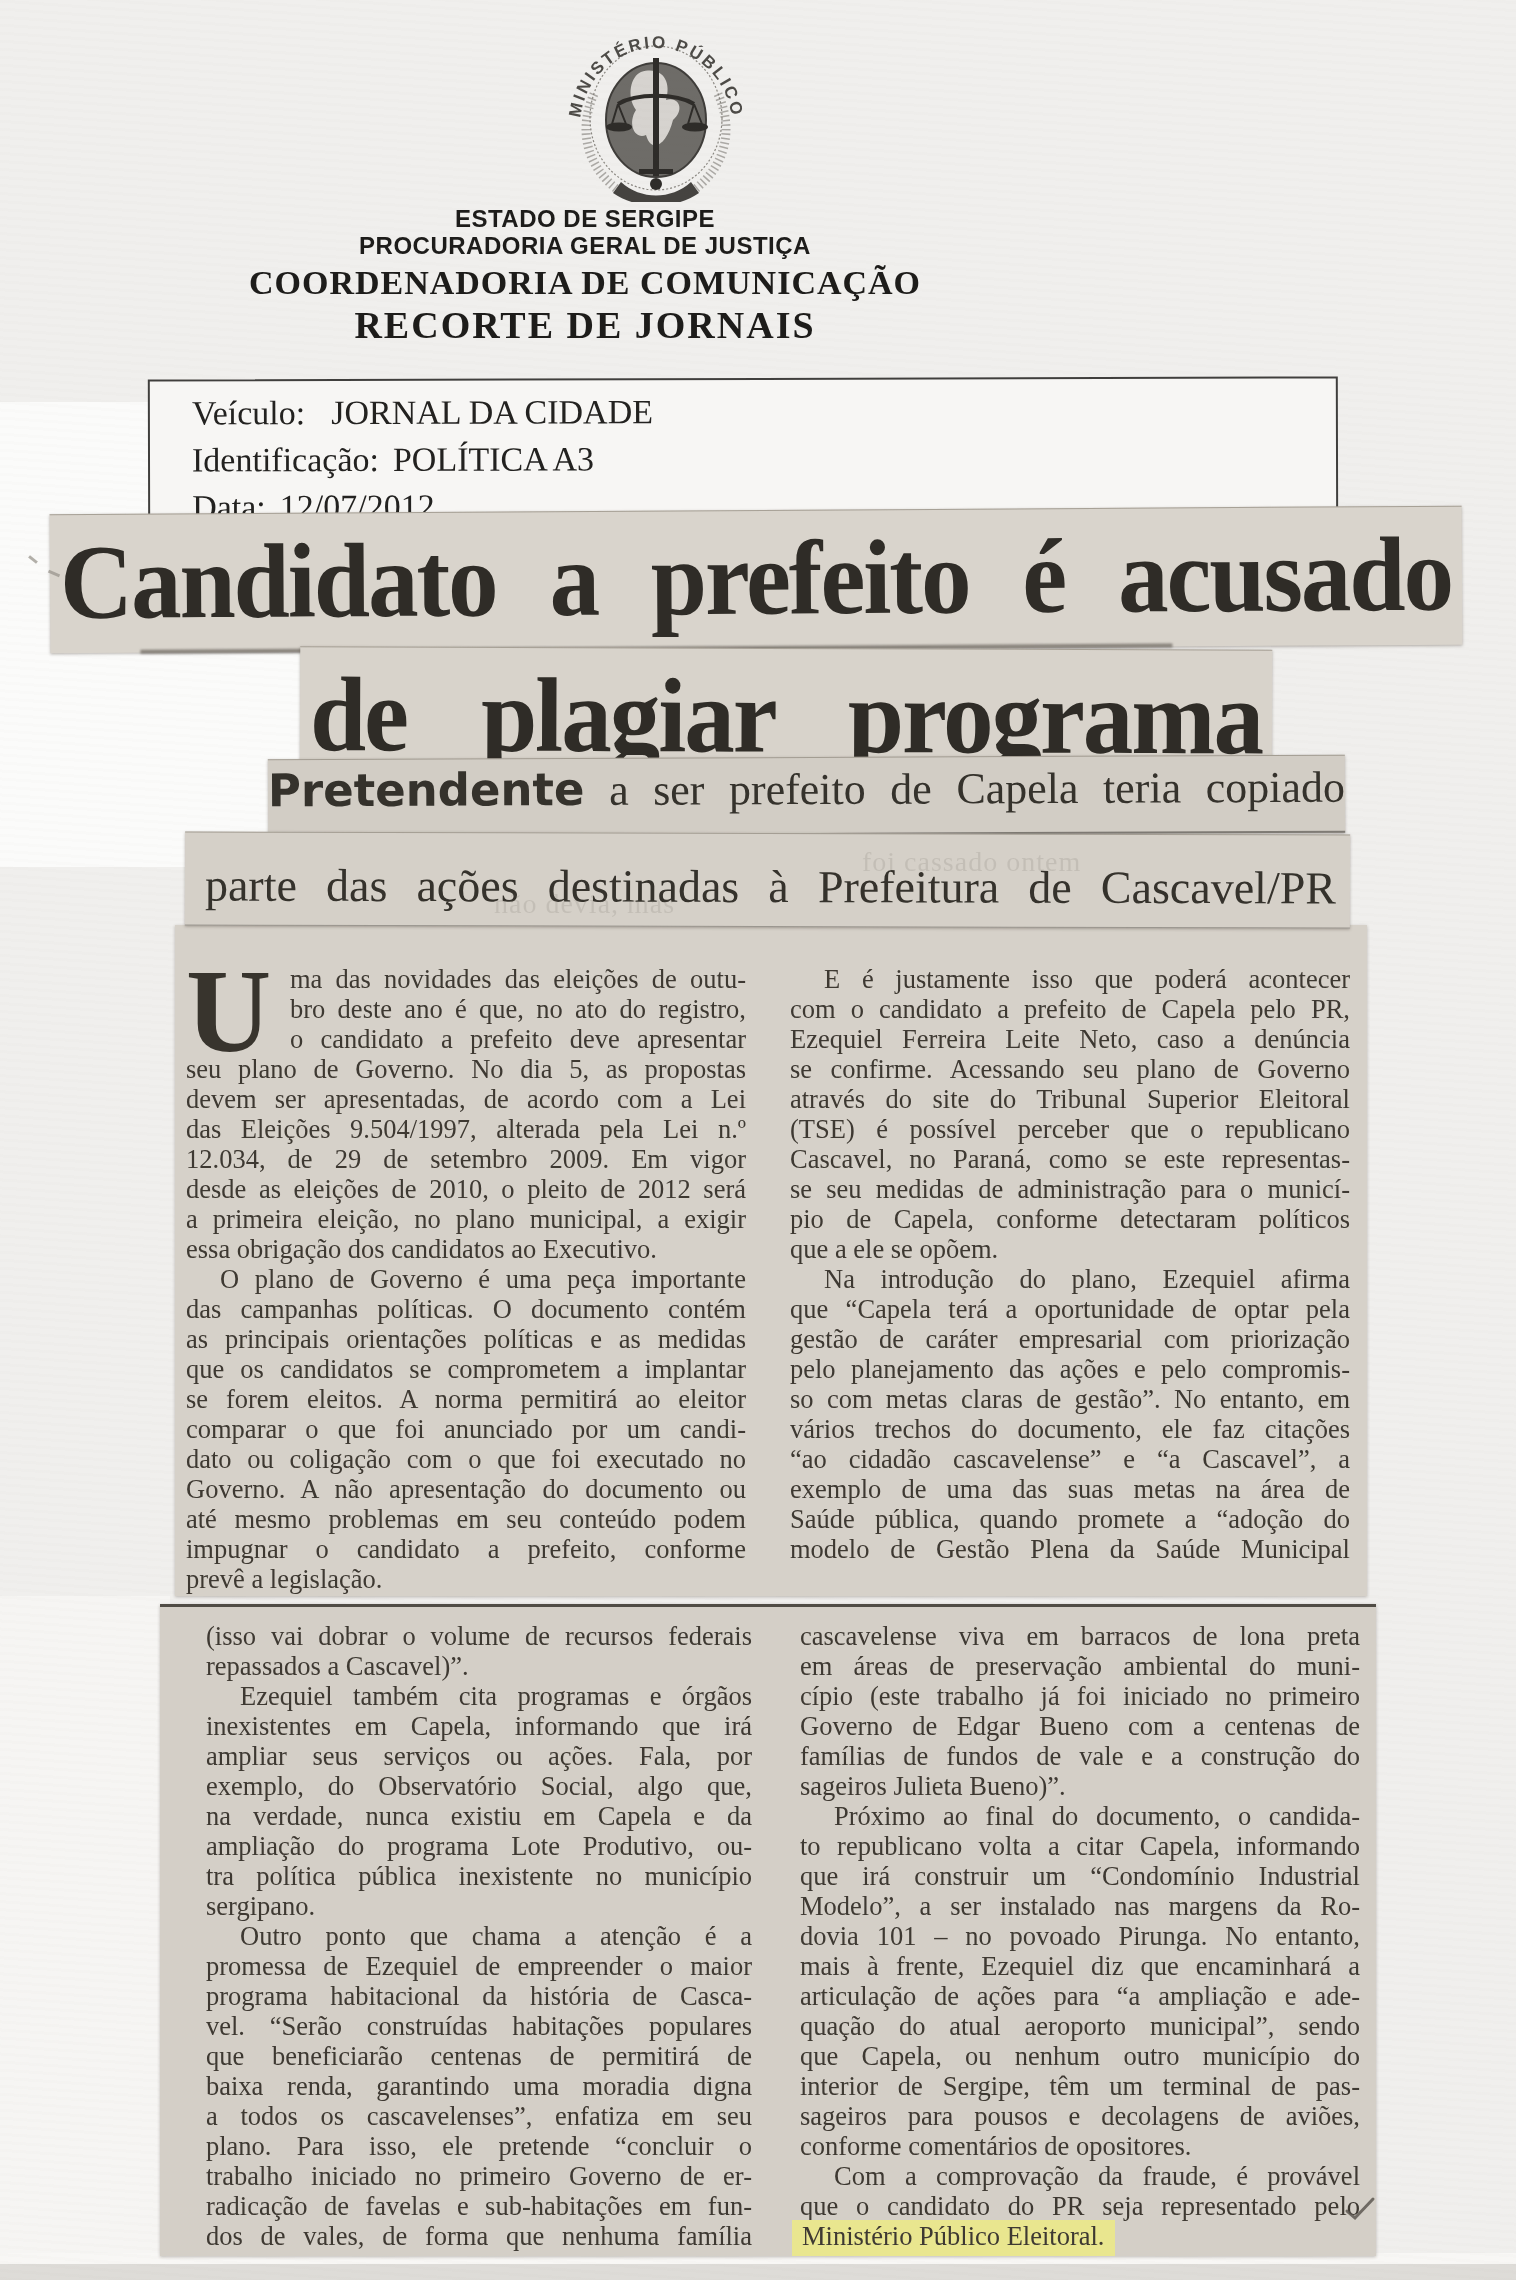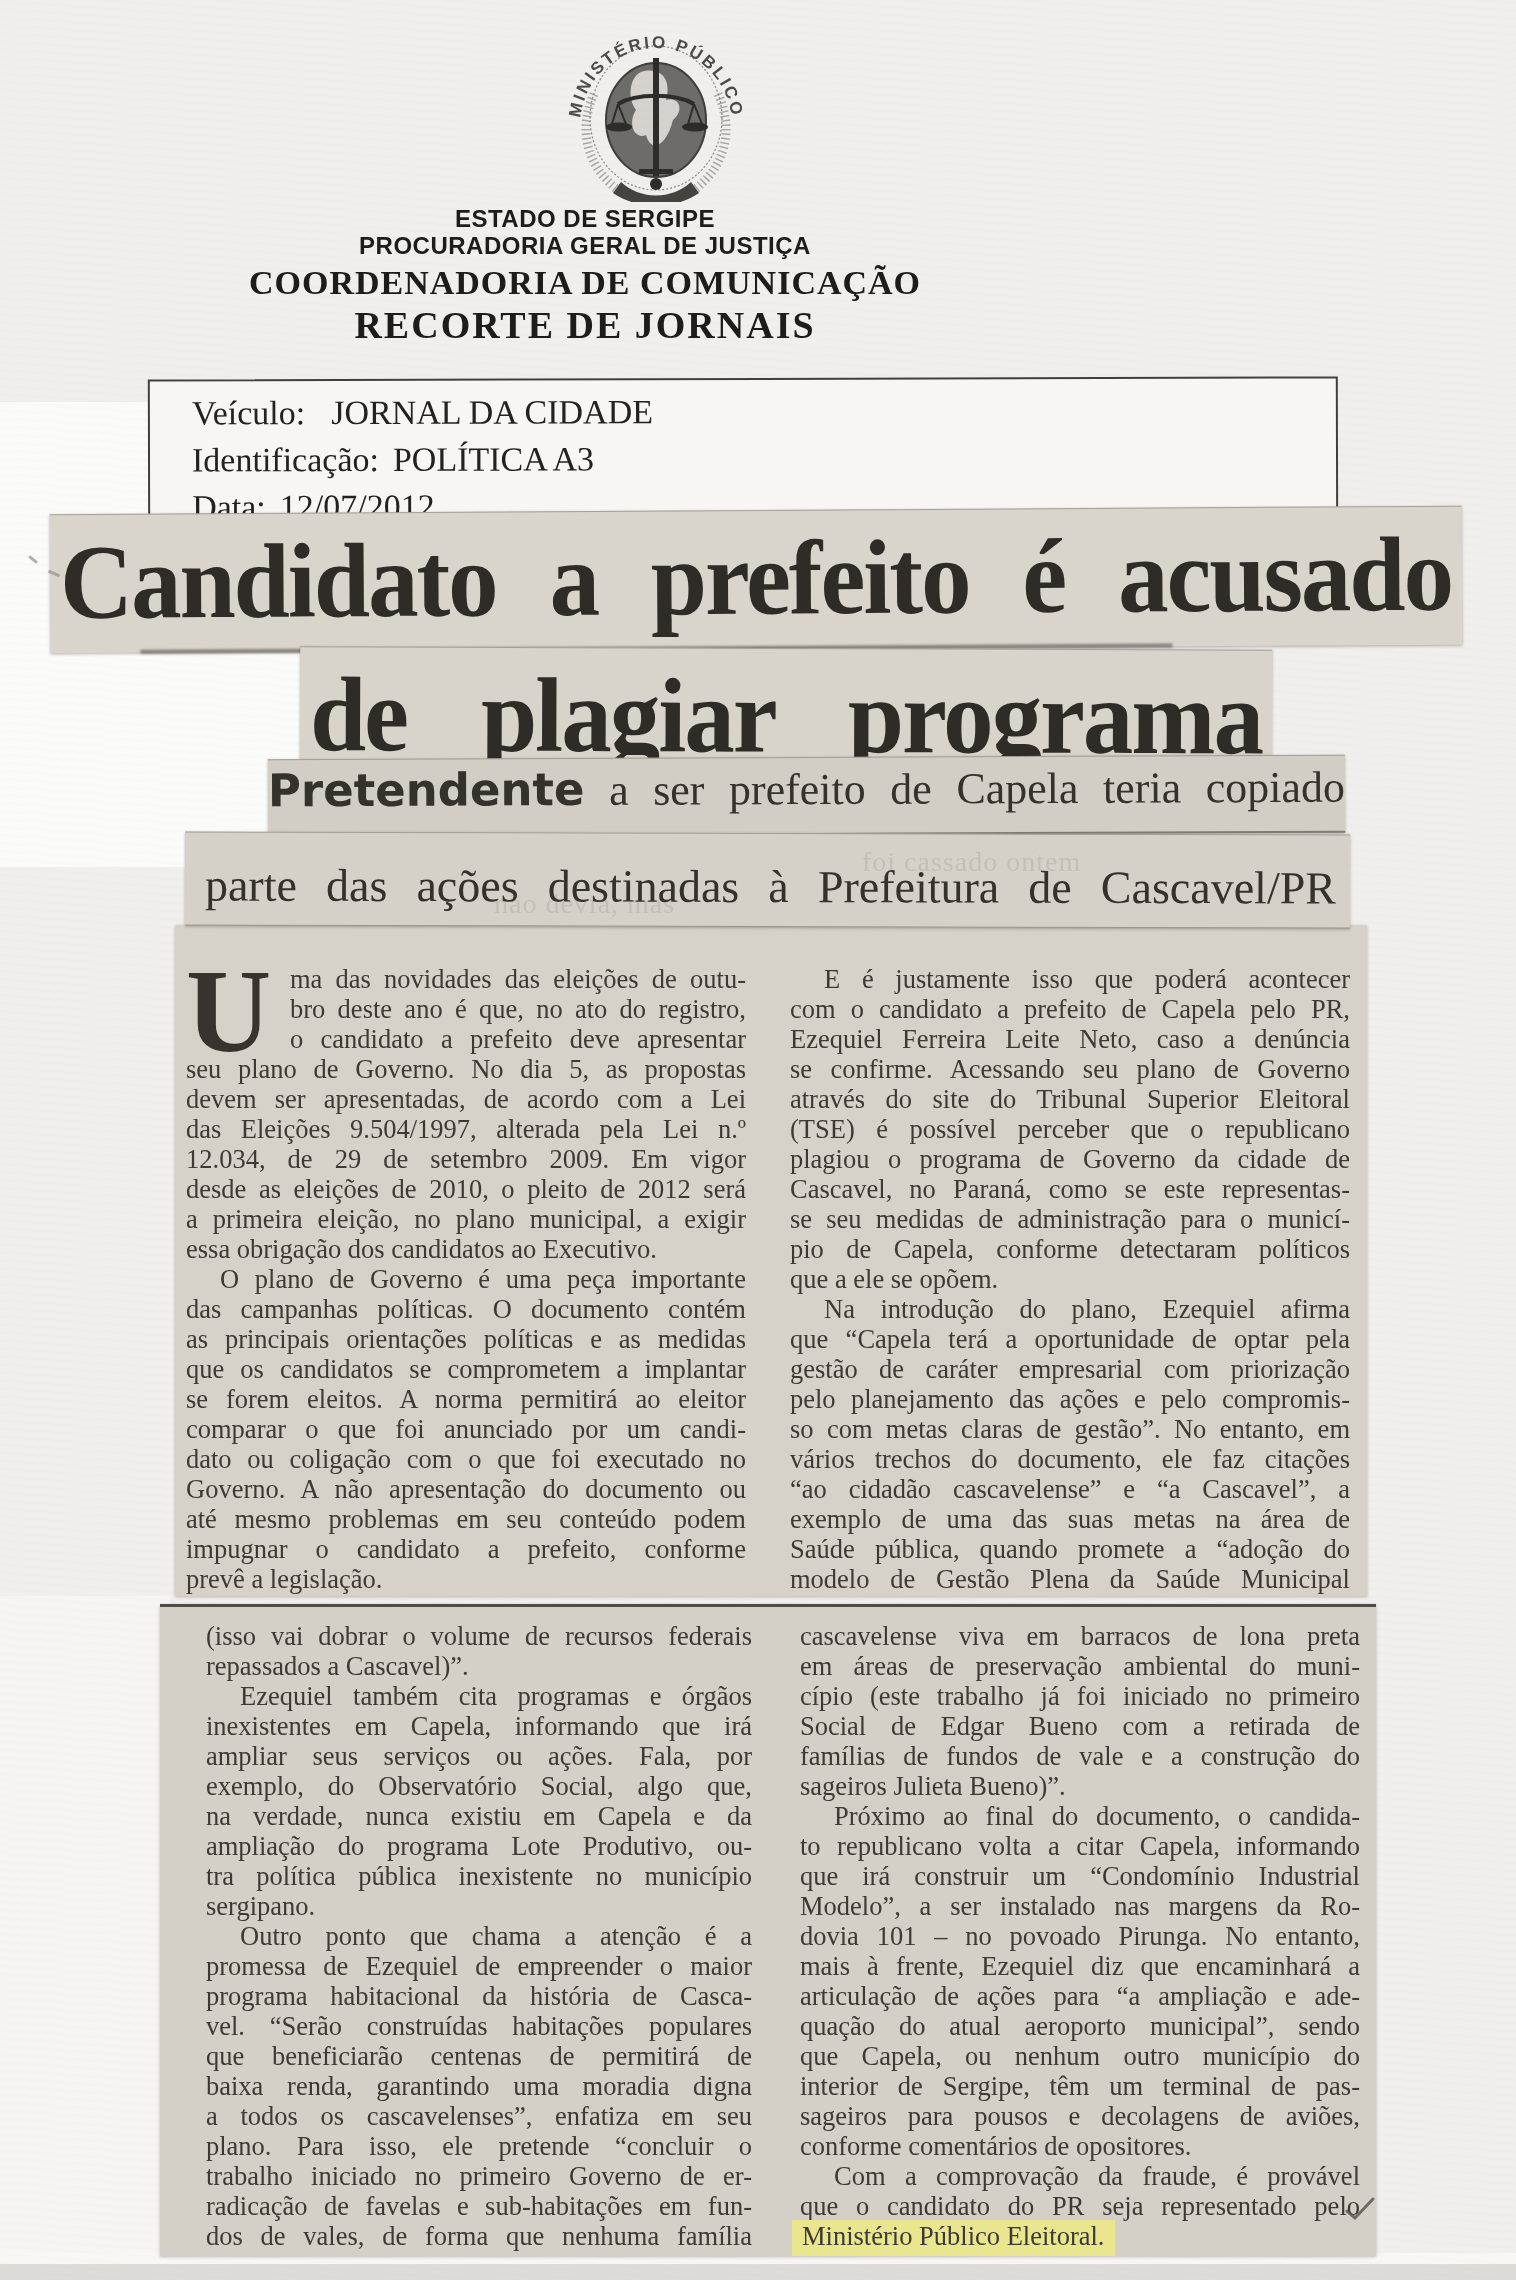--- a/index.html
+++ b/index.html
@@ -172,21 +172,20 @@
       </div>
     </div>
   <div class="col col-s1r">
       <div>
         <div class="ln j ind">E é justamente isso que poderá acontecer</div>
         <div class="ln j">com o candidato a prefeito de Capela pelo PR,</div>
         <div class="ln j">Ezequiel Ferreira Leite Neto, caso a denúncia</div>
         <div class="ln j">se confirme. Acessando seu plano de Governo</div>
         <div class="ln j">através do site do Tribunal Superior Eleitoral</div>
         <div class="ln j">(TSE) é possível perceber que o republicano</div>
-        <div class="ln j">plagiou o programa de Governo da cidade de</div>
         <div class="ln j">Cascavel, no Paraná, como se este representas-</div>
         <div class="ln j">se seu medidas de administração para o municí-</div>
         <div class="ln j">pio de Capela, conforme detectaram políticos</div>
         <div class="ln">que a ele se opõem.</div>
       </div>
       <div>
         <div class="ln j ind">Na introdução do plano, Ezequiel afirma</div>
         <div class="ln j">que “Capela terá a oportunidade de optar pela</div>
         <div class="ln j">gestão de caráter empresarial com priorização</div>
         <div class="ln j">pelo planejamento das ações e pelo compromis-</div>
@@ -225,21 +224,21 @@
         <div class="ln j">trabalho iniciado no primeiro Governo de er-</div>
         <div class="ln j">radicação de favelas e sub-habitações em fun-</div>
         <div class="ln j">dos de vales, de forma que nenhuma família</div>
       </div>
     </div>
   <div class="col col-s2r">
       <div>
         <div class="ln j">cascavelense viva em barracos de lona preta</div>
         <div class="ln j">em áreas de preservação ambiental do muni-</div>
         <div class="ln j">cípio (este trabalho já foi iniciado no primeiro</div>
-        <div class="ln j">Social de Edgar Bueno com a retirada de</div>
+        <div class="ln j">Governo de Edgar Bueno com a centenas de</div>
         <div class="ln j">famílias de fundos de vale e a construção do</div>
         <div class="ln">sageiros Julieta Bueno)”.</div>
       </div>
       <div>
         <div class="ln j ind">Próximo ao final do documento, o candida-</div>
         <div class="ln j">to republicano volta a citar Capela, informando</div>
         <div class="ln j">que irá construir um “Condomínio Industrial</div>
         <div class="ln j">Modelo”, a ser instalado nas margens da Ro-</div>
         <div class="ln j">dovia 101 – no povoado Pirunga. No entanto,</div>
         <div class="ln j">mais à frente, Ezequiel diz que encaminhará a</div>

